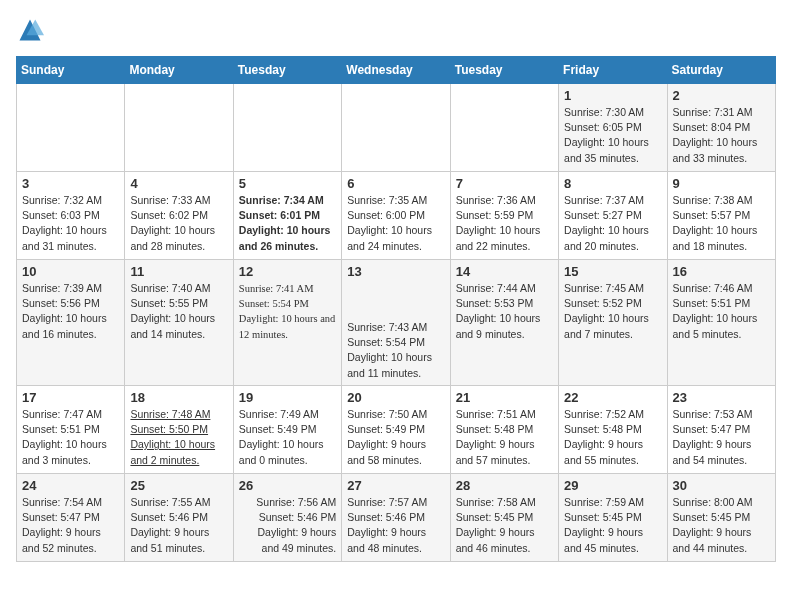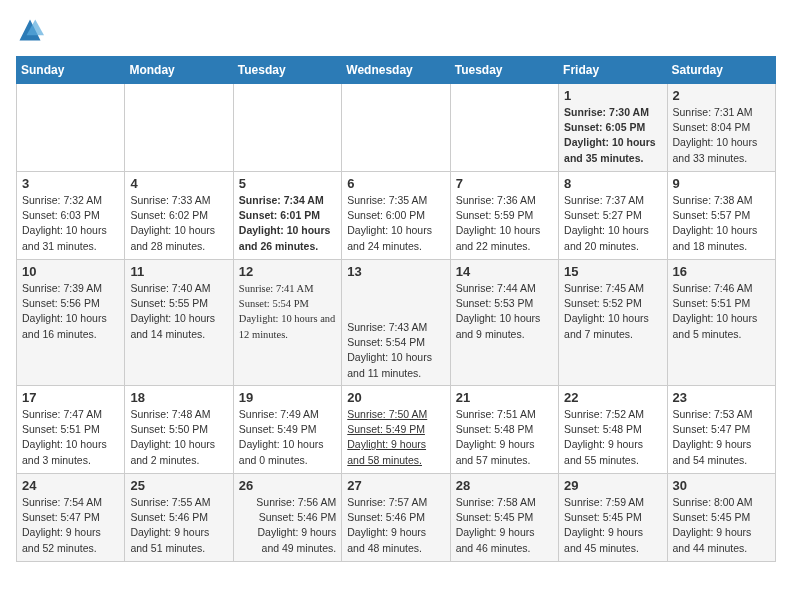--- a/index.html
+++ b/index.html
@@ -117,21 +117,21 @@
   </thead>
   <tbody id="calendar-body">
   <tr>
         <td class="empty-cell"></td>
         <td class="empty-cell"></td>
         <td class="empty-cell"></td>
         <td class="empty-cell"></td>
         <td class="empty-cell"></td>
         <td>
           <div class="day-num">1</div>
-          <div class="day-info" style="white-space: pre-line; font-weight: bold;">Sunrise: 7:30 AM
+          <div class="day-info" style="white-space: pre-line;">Sunrise: 7:30 AM
 Sunset: 6:05 PM
 Daylight: 10 hours and 35 minutes.</div>
         </td>
         <td>
           <div class="day-num">2</div>
           <div class="day-info" style="white-space: pre-line;">Sunrise: 7:31 AM
 Sunset: 8:04 PM
 Daylight: 10 hours and 33 minutes.</div>
         </td>
       </tr>
@@ -225,33 +225,33 @@
       </tr>
       <tr>
         <td>
           <div class="day-num">17</div>
           <div class="day-info" style="white-space: pre-line;">Sunrise: 7:47 AM
 Sunset: 5:51 PM
 Daylight: 10 hours and 3 minutes.</div>
         </td>
         <td>
           <div class="day-num">18</div>
-          <div class="day-info" style="white-space: pre-line;">Sunrise: 7:48 AM
+          <div class="day-info" style="white-space: pre-line; text-decoration: underline;">Sunrise: 7:48 AM
 Sunset: 5:50 PM
 Daylight: 10 hours and 2 minutes.</div>
         </td>
         <td>
           <div class="day-num">19</div>
           <div class="day-info" style="white-space: pre-line;">Sunrise: 7:49 AM
 Sunset: 5:49 PM
 Daylight: 10 hours and 0 minutes.</div>
         </td>
         <td>
           <div class="day-num">20</div>
-          <div class="day-info" style="white-space: pre-line; text-decoration: underline;">Sunrise: 7:50 AM
+          <div class="day-info" style="white-space: pre-line;">Sunrise: 7:50 AM
 Sunset: 5:49 PM
 Daylight: 9 hours and 58 minutes.</div>
         </td>
         <td>
           <div class="day-num">21</div>
           <div class="day-info" style="white-space: pre-line;">Sunrise: 7:51 AM
 Sunset: 5:48 PM
 Daylight: 9 hours and 57 minutes.</div>
         </td>
         <td>

